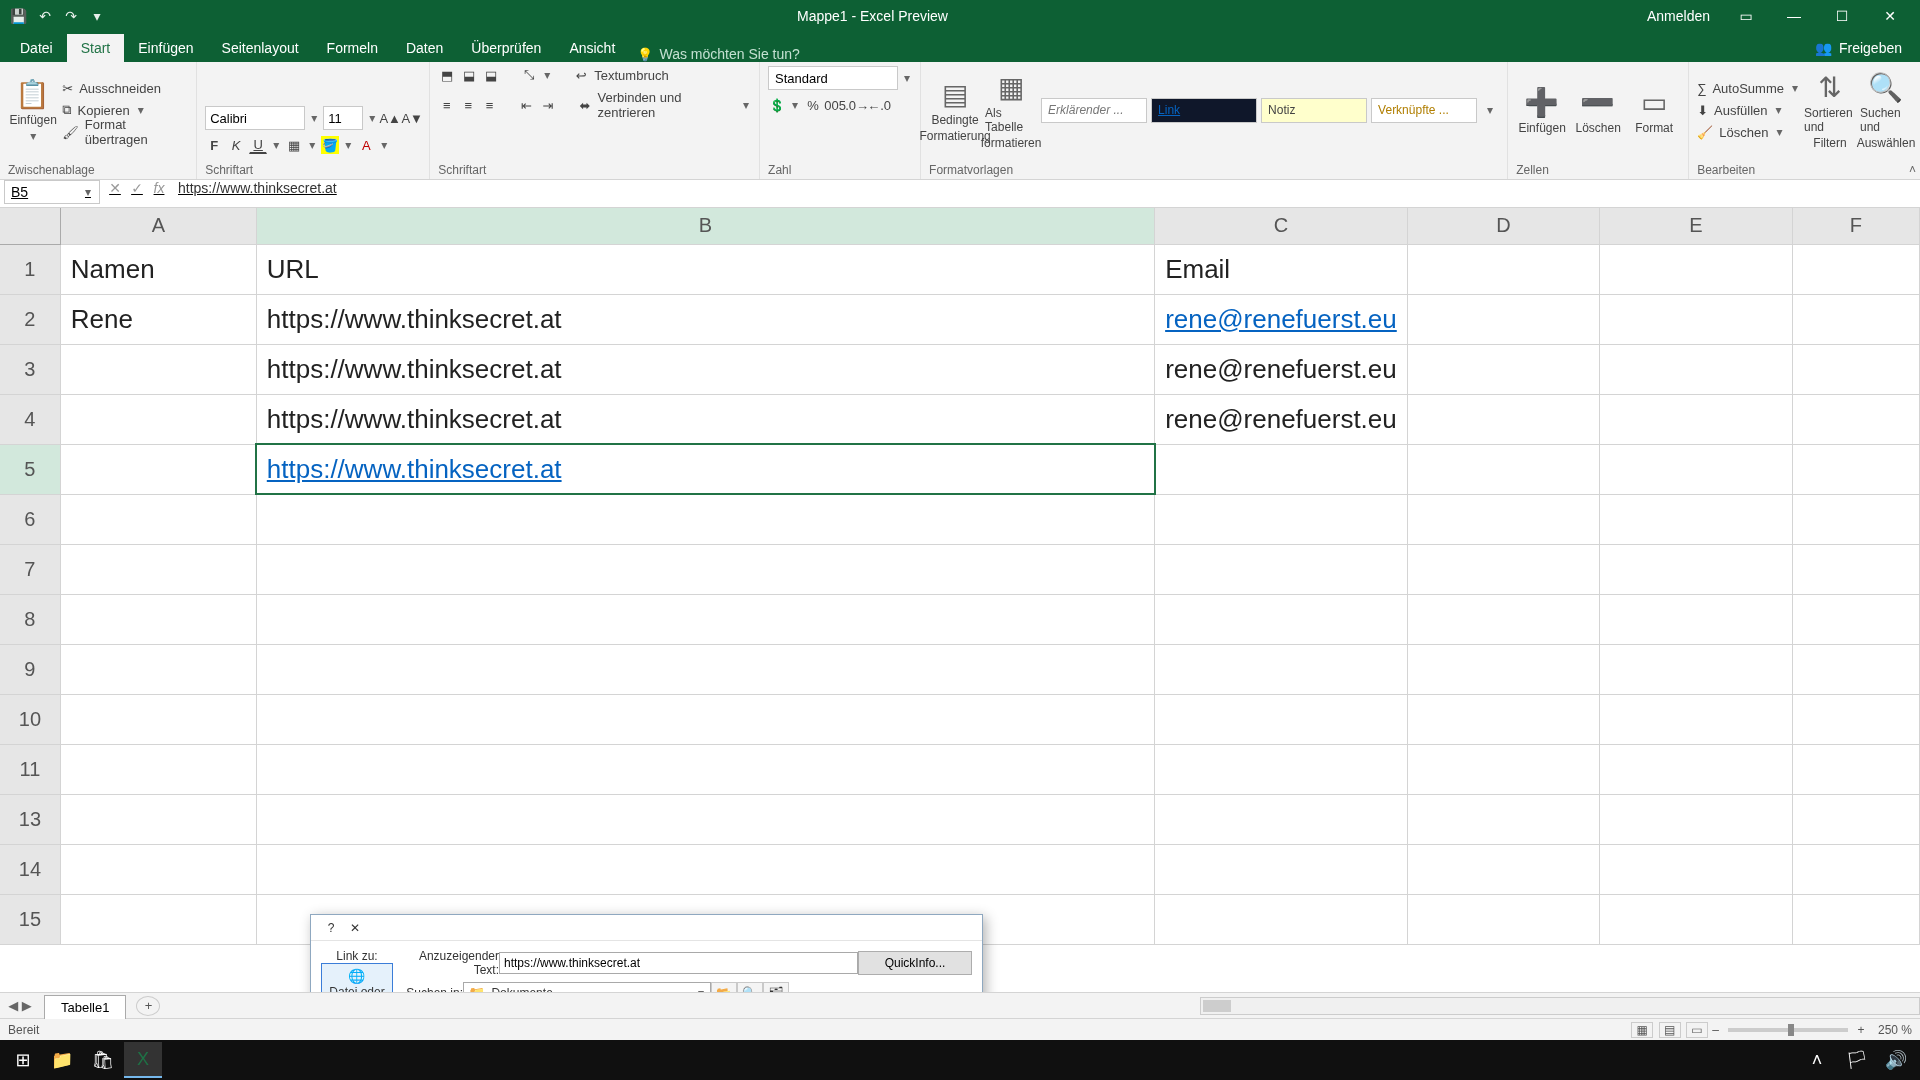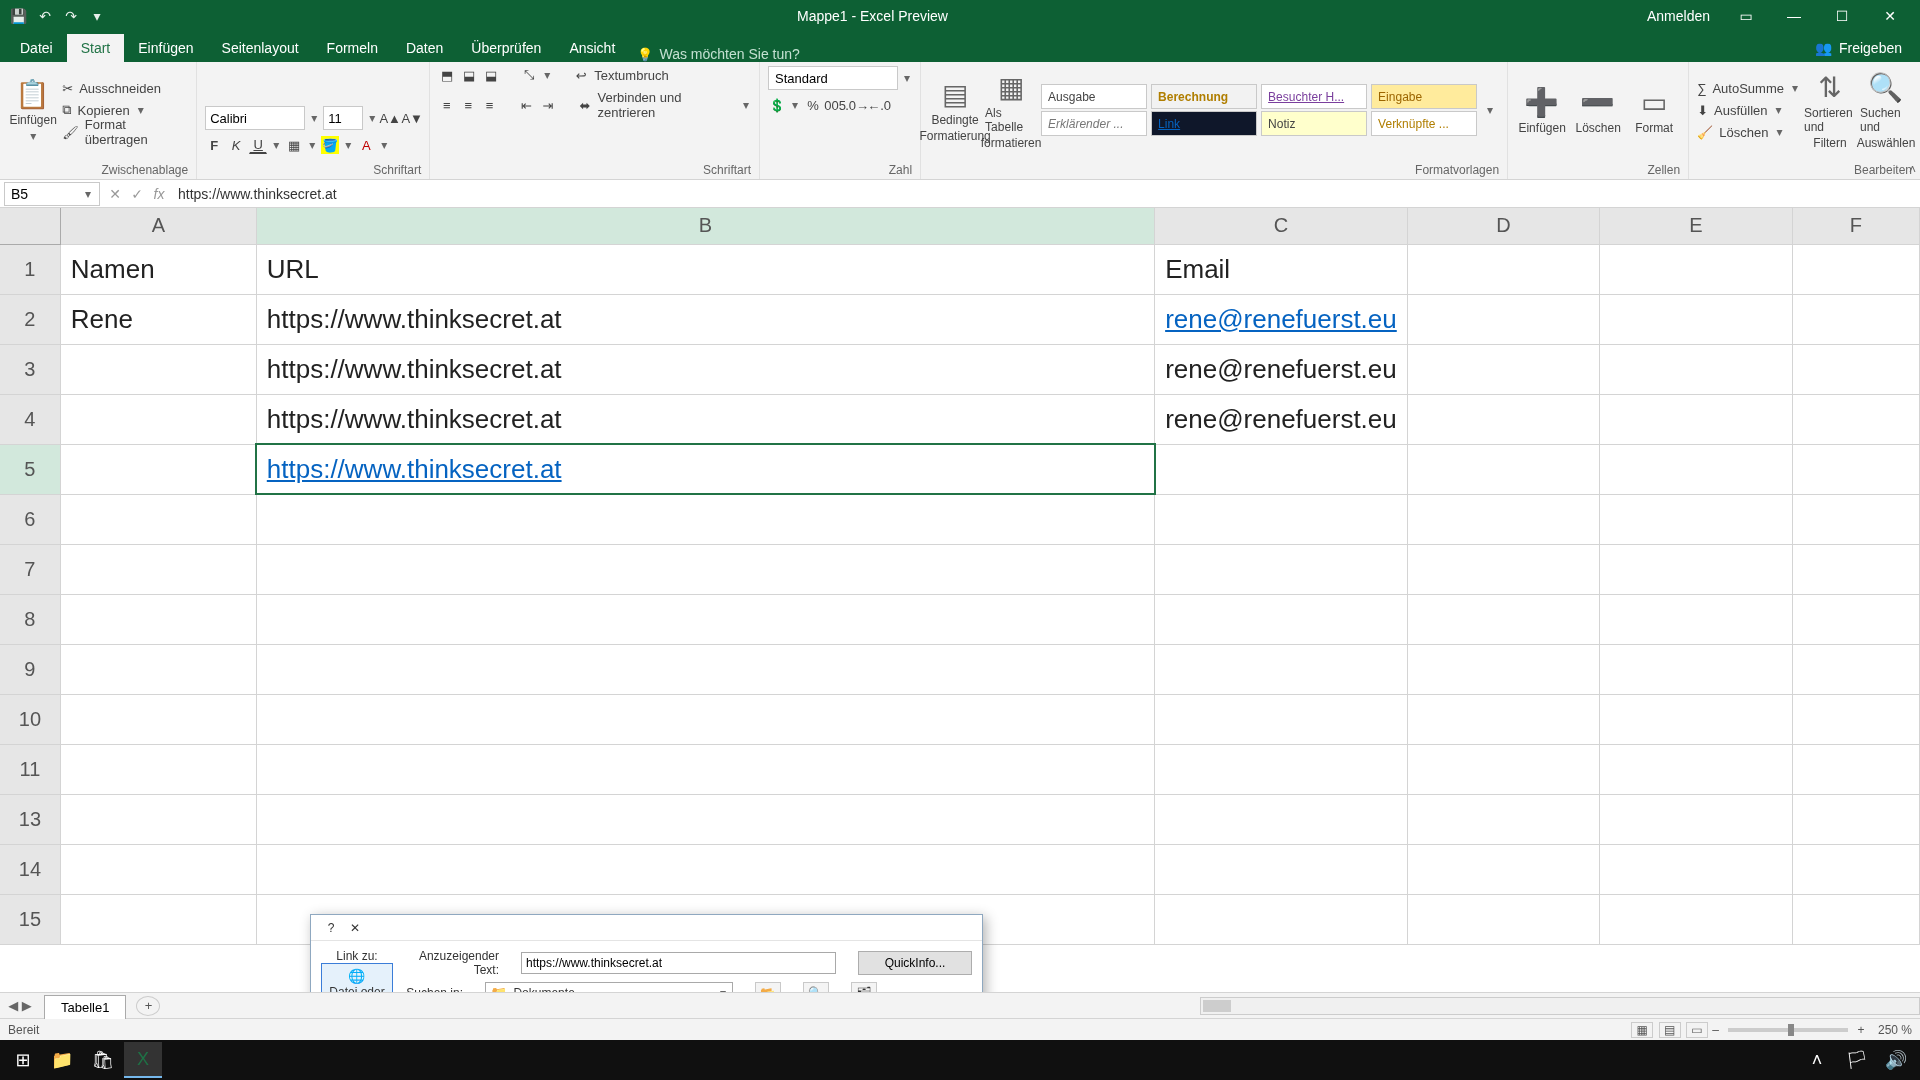--- a/index.html
+++ b/index.html
@@ -19,21 +19,21 @@
 .tabs .tab.file { background:#0d6034; }
 .tabs .tab.active { background:#f3f3f3; color:#217346; }
 .tabs .tell { margin-left: 8px; display:flex; align-items:center; gap:6px; color:#c3e0d1;}
 .tabs .tell .bulb { font-size: 13px; }
 .tabs .spacer { flex:1; }
 .tabs .share { color:#fff; padding: 6px 18px; display:flex; gap:6px; align-items:center;}
 
 
 .ribbon { height: 118px; background: #f3f3f3; border-bottom:1px solid #d4d4d4; display:flex; font-size:13px; color:#444; position:relative;}
 .rgroup { border-right:1px solid #e1e1e1; padding: 4px 8px 2px 8px; display:flex; flex-direction:column; justify-content:space-between;}
-.rgroup .gname { text-align:right; font-size:12px; color:#666; padding-top:2px;}
+.rgroup .gname { text-align:left; font-size:12px; color:#666; padding-top:2px;}
 .rcol { display:flex; flex-direction:column; gap:2px;}
 .rrow { display:flex; align-items:center; gap:4px;}
 .bigbtn { display:flex; flex-direction:column; align-items:center; justify-content:center; width:52px; gap:2px; font-size:12px;}
 .bigbtn .ic { font-size:28px; color:#666;}
 .smallic { width:18px; height:18px; display:inline-flex; align-items:center; justify-content:center; border:1px solid transparent;}
 .stylecell { width:106px; height:25px; border:1px solid #c9c9c9; font-size:12px; display:flex; align-items:center; padding:0 6px; }
 .stylecell.norm{background:#fff;}
 .stylecell.calc{background:#f2f2f2; color:#b07e00; font-weight:bold;}
 .stylecell.visited{background:#fff; color:#7a3e9d; text-decoration:underline;}
 .stylecell.input{background:#ffeb9c; color:#9c6500;}
@@ -42,21 +42,21 @@
 .stylecell.note{background:#ffffcc;}
 .stylecell.linked{background:#fff; color:#b07e00;}
 .fontbox{ width:100px; height:24px; border:1px solid #c9c9c9; background:#fff; padding:0 4px; font-size:13px;}
 .numbox{ width:40px; height:24px; border:1px solid #c9c9c9; background:#fff; padding:0 4px; font-size:13px; text-align:left;}
 .combo{ width:130px; height:24px; border:1px solid #c9c9c9; background:#fff; padding:0 6px; font-size:13px;}
 .ribbon .collapse { position:absolute; right:4px; bottom:2px; font-size:12px; color:#666;}
 .dl{font-size:12px; color:#666; padding:0 2px;}
 .btnline{display:flex; align-items:center; gap:6px; height:20px;}
 
 
-.fbar { height:28px; border-bottom:1px solid #d4d4d4; display:flex; align-items:center; font-size:14px; background:#fff;}
+.fbar { height:28px; border-bottom:1px solid #d4d4d4; display:flex; align-items:flex-start; font-size:14px; background:#fff;text-decoration:underline;}
 .namebox { width:96px; height:24px; border:1px solid #c9c9c9; margin:0 4px; padding:0 6px; display:flex; align-items:center; justify-content:space-between;}
 .fbar .fctl{ width:22px; text-align:center; color:#999;}
 .formula { flex:1; padding:0 8px; color:#333;}
 
 
 .gridwrap{ position:relative; height: calc(100% - 32px - 30px - 118px - 28px - 26px - 22px - 40px); overflow:hidden; background:#fff;}
 table.grid { border-collapse:collapse; table-layout:fixed; font-size:26px; color:#222;}
 table.grid th, table.grid td { border:1px solid #d4d4d4; font-weight:normal;}
 table.grid th.colh { background:#e6e6e6; height:36px; font-size:20px; color:#555; border-top:none; }
 table.grid th.rowh { background:#e6e6e6; width:62px; text-align:center; font-size:20px; color:#555; border-left:none;}
@@ -66,21 +66,21 @@
 .selcell { outline:2px solid #217346; outline-offset:-1px; background:#fff;}
 .hlink { color:#0563c1; text-decoration:underline;}
 th.selhdr{ background:#d2e8dc !important; }
 
 
 .dialog { position:absolute; left:310px; top:706px; width:673px; background:#fff; border:1px solid #8fa8c0; box-shadow:3px 3px 12px rgba(0,0,0,.3); font-size:12px; color:#333;}
 .dialog .titleb{ height:26px; background:#fff; display:flex; align-items:center; padding:0 8px; border-bottom:1px solid #e4e4e4;}
 .dialog .titleb .t{ flex:1;}
 .dialog .titleb .dbtn{ width:24px; height:22px; display:flex; align-items:center; justify-content:center; border:1px solid transparent;}
 .dbody{ padding:8px 10px 10px 10px;}
-.drow{ display:flex; align-items:center; gap:22px; margin-bottom:5px;}
+.drow{ display:flex; align-items:center; gap:0; margin-bottom:5px;}
 .dlabel{ width:96px; text-align:right;}
 .dcol-left{ width:72px; display:flex; flex-direction:column; }
 .linksel{ border:1px solid #c9c9c9; padding:4px 2px; text-align:center; line-height:1.2; cursor:default;}
 .linksel.active{ border:1px solid #3b7dd8; background:#e5f1fb;}
 .dinput{ flex:1; height:22px; border:1px solid #a9a9a9; padding:0 4px; font-size:12px; background:#fff;}
 .dfolderbox{ flex:1; height:22px; border:1px solid #a9a9a9; background:#fff; padding:0 4px; font-size:12px; display:flex; align-items:center; gap:6px;}
 .ibrowse{ width:26px; height:22px; border:1px solid #c9c9c9; background:#f4f4f4; display:flex; align-items:center; justify-content:center;}
 .sidebtn{ width:114px; height:24px; border:1px solid #adadad; background:#e1e1e1; font-size:12px;}
 .folder-ic{ color:#e3b04b; font-size:14px;}
 
@@ -258,26 +258,20 @@
           <span>Bedingte</span>
           <span>Formatierung</span>
         </div>
       <div class="bigbtn">
           <span class="ic">▦</span>
           <span>Als Tabelle</span>
           <span>formatieren</span>
         </div>
       <div class="rcol" style="gap:2px;">
         <div class="rrow">
-          <div class="stylecell norm">Ausgabe</div>
-          <div class="stylecell calc">Berechnung</div>
-          <div class="stylecell visited">Besuchter H...</div>
-          <div class="stylecell input">Eingabe</div>
-        </div>
-        <div class="rrow">
           <div class="stylecell erkl">Erklärender ...</div>
           <div class="stylecell link">Link</div>
           <div class="stylecell note">Notiz</div>
           <div class="stylecell linked">Verknüpfte ...</div>
         </div>
       </div>
       <div class="rcol" style="justify-content:center; padding:0 4px;">
           <span class="dl">▾</span>
         </div>
     </div>

